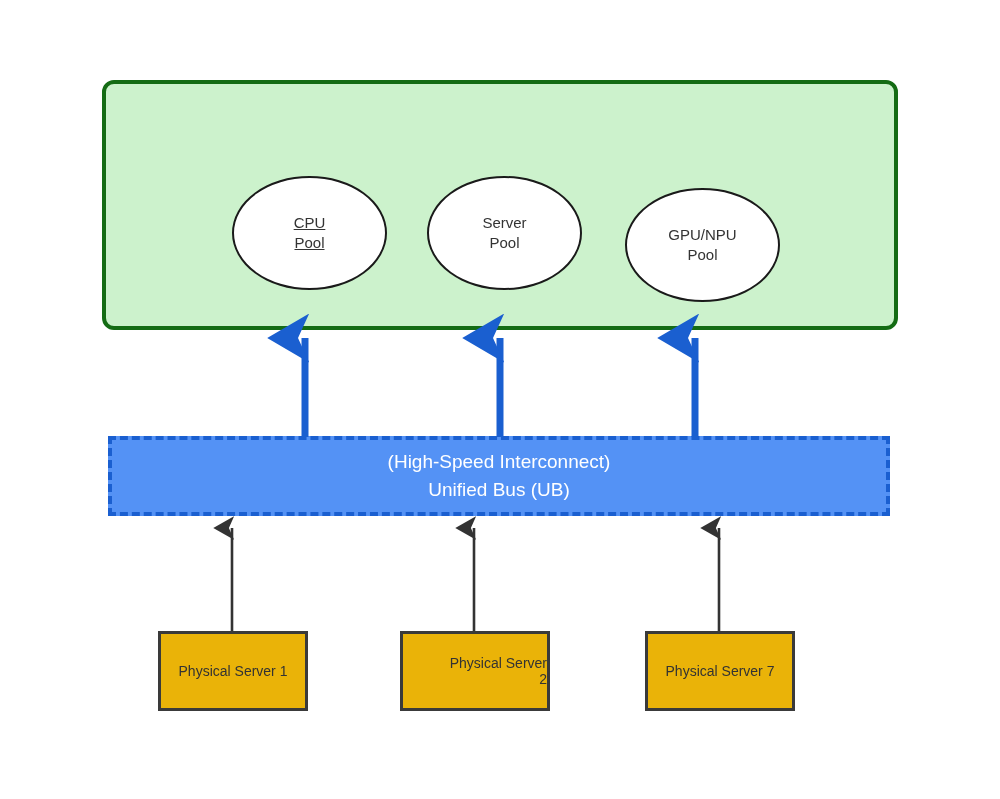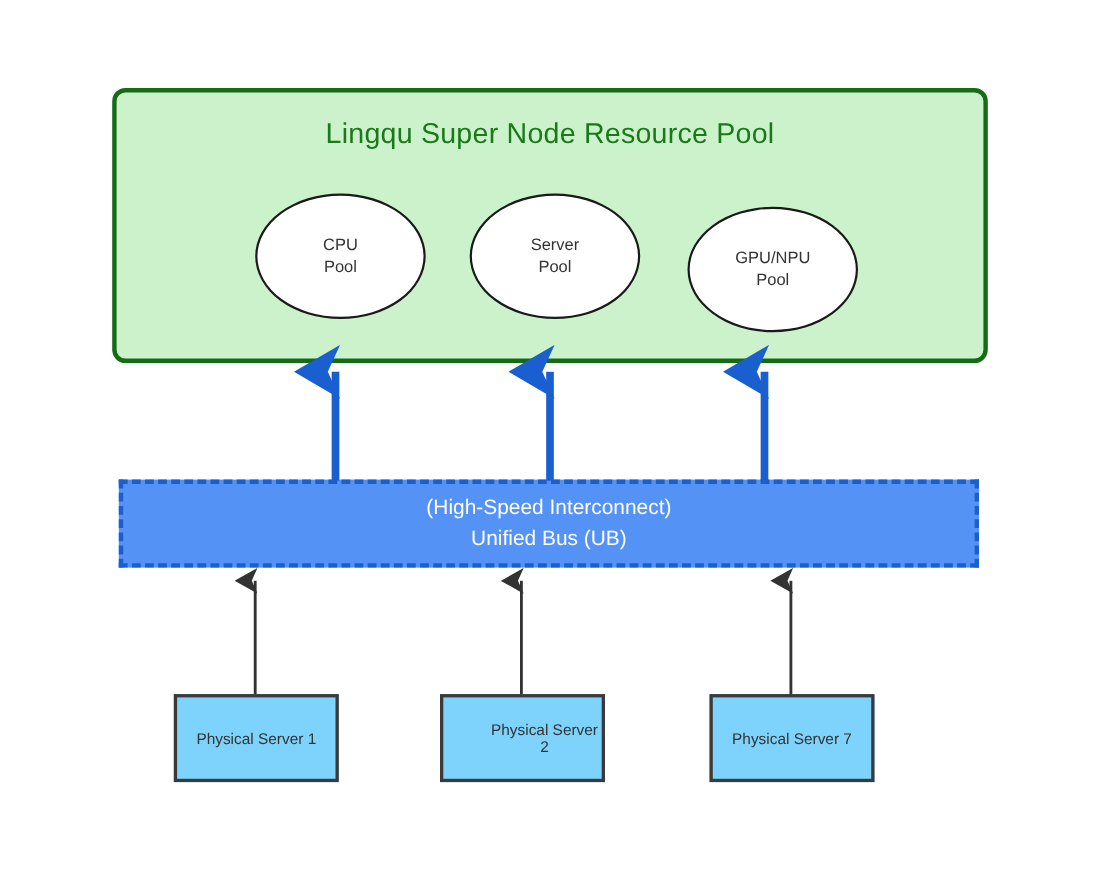--- a/index.html
+++ b/index.html
@@ -60,21 +60,21 @@
     flex-direction: column;
     align-items: center;
     justify-content: center;
     color: #333333;
     font-size: 15px;
     line-height: 1.35;
     text-align: center;
   }
   .pool-ellipse .line { display: block; }
 
-  #ellipse-cpu    { left: 126px; top: 92px; }
+  #ellipse-cpu    { left: 126px; top: 92px; text-decoration: underline; }
   #ellipse-memory { left: 321px; top: 92px; }
   #ellipse-gpu    { left: 519px; top: 104px; }
 
   
   .bus-box {
     position: absolute;
     left: 108px;
     top: 436px;
     width: 782px;
     height: 80px;
@@ -91,49 +91,48 @@
     text-align: center;
   }
   .bus-box .line { display: block; }
 
   
   .server-box {
     position: absolute;
     width: 150px;
     height: 80px;
     box-sizing: border-box;
-    background: #7dd3fc;
+    background: #eab308;
     border: 3px solid #3a3a3a;
     display: flex;
     align-items: center;
     justify-content: center;
     color: #333333;
     font-size: 14px;
-    text-align: center;
+    text-align: right;
   }
   #server-1 { left: 158px; top: 631px; }
   #server-2 { left: 400px; top: 631px; padding-left: 40px; }
   #server-3 { left: 645px; top: 631px; }
 
   
   #arrow-layer {
     position: absolute;
     left: 0; top: 0;
     width: 1000px;
     height: 799px;
     pointer-events: none;
   }
 </style>
 </head>
 <body>
 
 <div id="canvas">
 
   <div class="pool-container">
-    <div class="pool-title">Lingqu Super Node Resource Pool</div>
 
     <div class="pool-ellipse" id="ellipse-cpu">
       <span class="line">CPU</span>
       <span class="line">Pool</span>
     </div>
 
     <div class="pool-ellipse" id="ellipse-memory">
       <span class="line">Server</span>
       <span class="line">Pool</span>
     </div>

